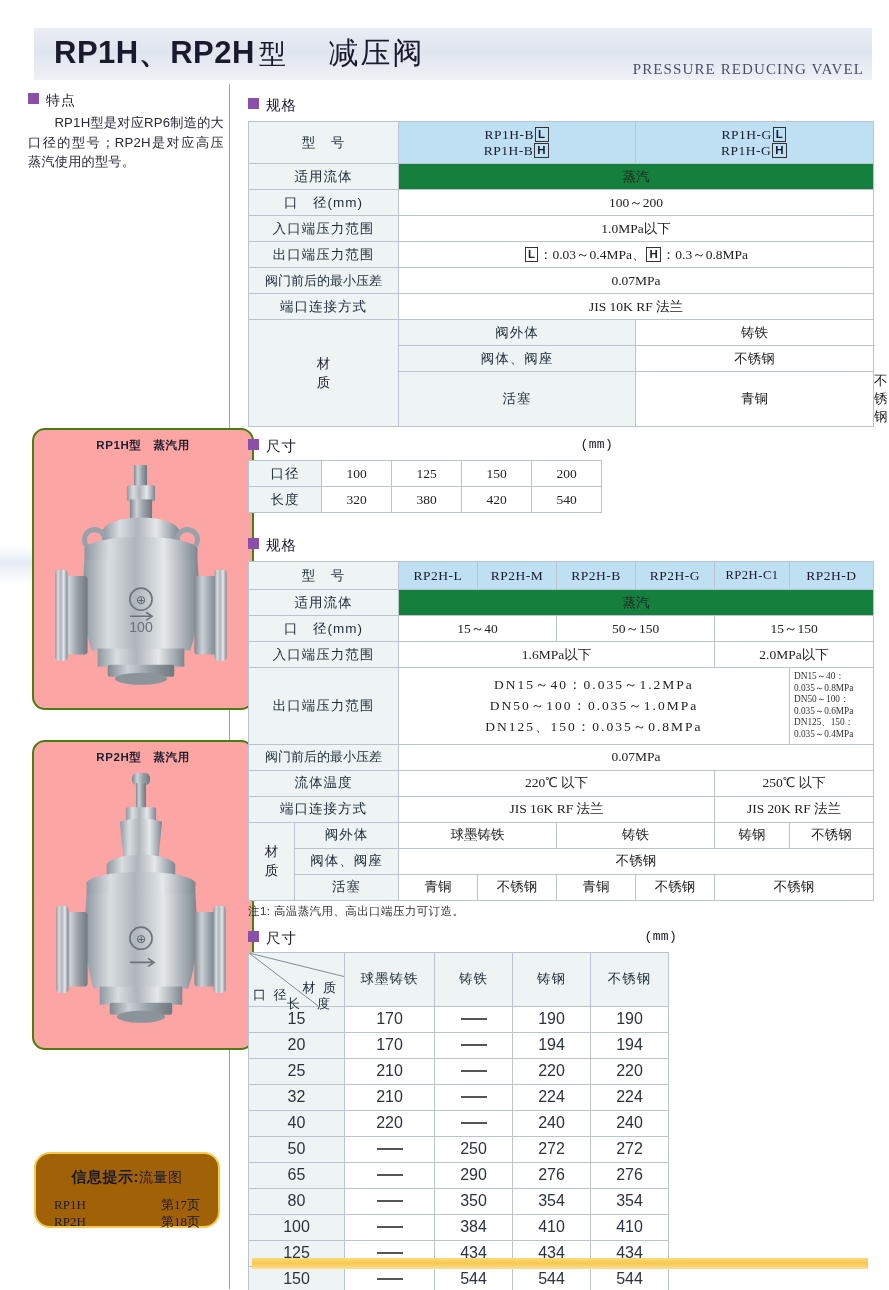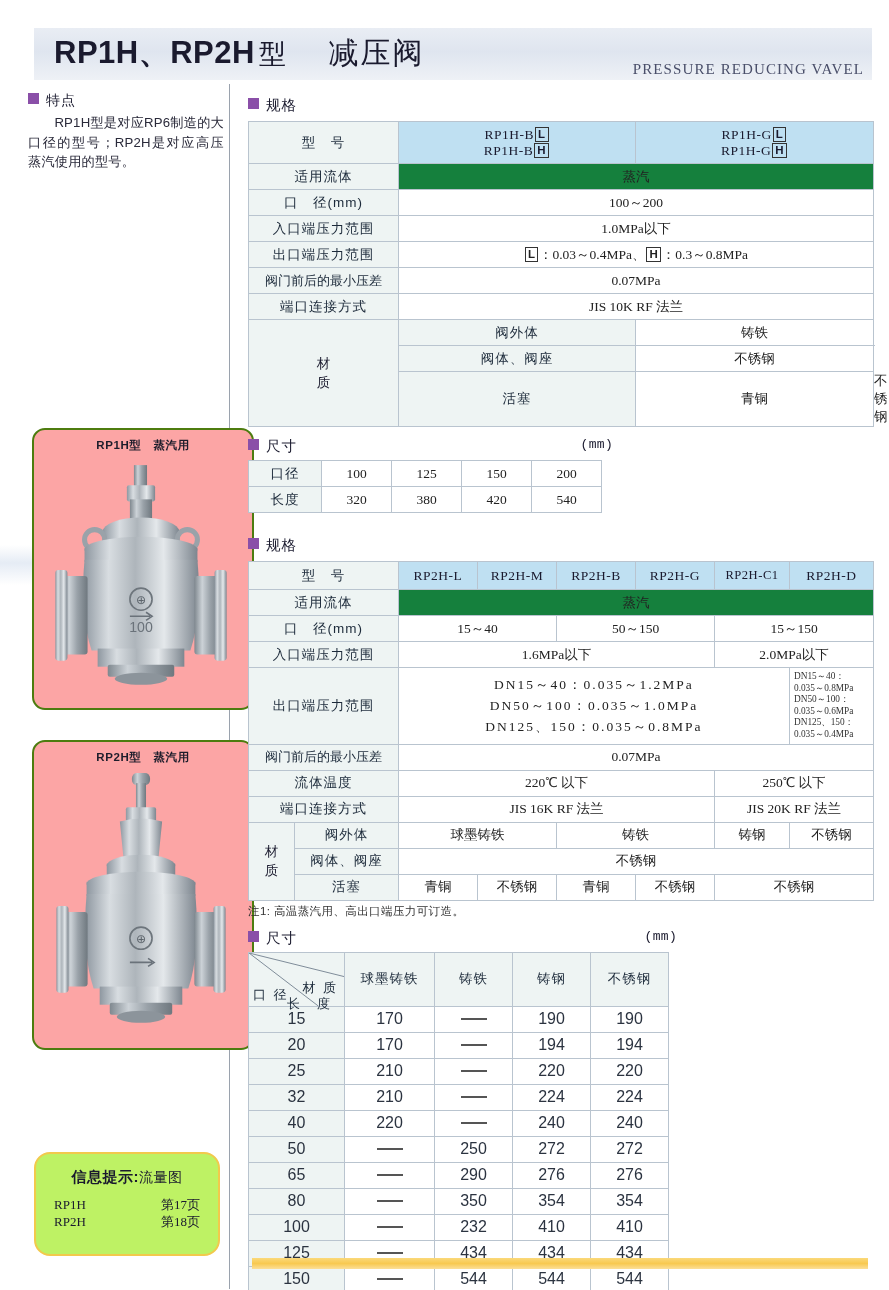--- a/index.html
+++ b/index.html
@@ -66,22 +66,22 @@
   #photo2 { top: 740px; height: 310px; }
   .photo-cap {
     text-align: center; font-size: 11.5px; letter-spacing: .6px;
     padding-top: 8px; color: #1d1d2b; font-weight: 600;
   }
   .photo-cap .sp { display:inline-block; width: 12px; }
   .valve-wrap { position: relative; width: 100%; height: calc(100% - 26px); }
 
   
   .infobox {
-    position: absolute; left: 34px; top: 1152px; width: 186px; height: 104px;
-    border: 2.5px solid #f2c94c; border-radius: 16px; background: #bef264;
+    position: absolute; left: 34px; top: 1152px; width: 186px; height: 76px;
+    border: 2.5px solid #f2c94c; border-radius: 16px; background: #a16207;
   }
   .info-head { text-align:center; margin-top: 14px; font-size: 15px; font-weight: bold; letter-spacing: .5px; }
   .info-head .lbl { font-weight: bold; }
   .info-head .val { font-weight: normal; font-size: 14px; }
   .info-rows { margin-top: 9px; padding: 0 18px; font-family: "Liberation Serif", serif; font-size: 13px; }
   .info-row { display:flex; justify-content: space-between; line-height: 17px; }
 
   
   .right { position: absolute; left: 248px; top: 96px; width: 625px; }
   .blk-title { font-size: 14.5px; margin: 0 0 6px 0; }
@@ -530,21 +530,21 @@
         <tr>
           <td class="val-c dimlbl dimnum">80</td>
           <td class="val-c dimnum dashcell"><i></i></td>
           <td class="val-c dimnum">350</td>
           <td class="val-c dimnum">354</td>
           <td class="val-c dimnum">354</td>
         </tr>
         <tr>
           <td class="val-c dimlbl dimnum">100</td>
           <td class="val-c dimnum dashcell"><i></i></td>
-          <td class="val-c dimnum">232</td>
+          <td class="val-c dimnum">384</td>
           <td class="val-c dimnum">410</td>
           <td class="val-c dimnum">410</td>
         </tr>
         <tr>
           <td class="val-c dimlbl dimnum">125</td>
           <td class="val-c dimnum dashcell"><i></i></td>
           <td class="val-c dimnum">434</td>
           <td class="val-c dimnum">434</td>
           <td class="val-c dimnum">434</td>
         </tr>

